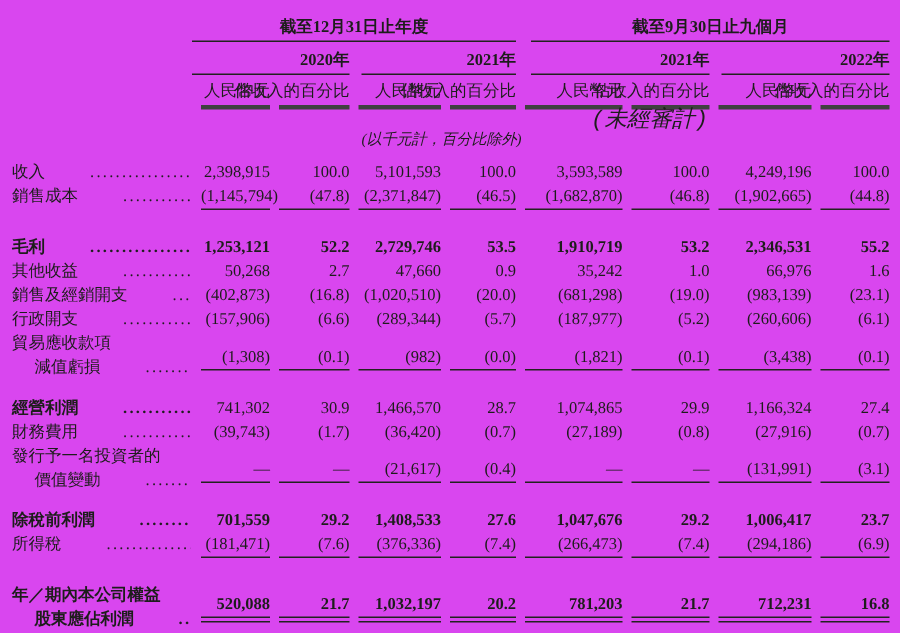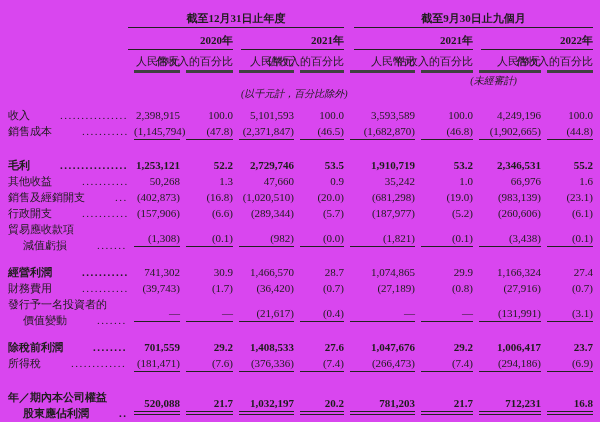--- a/index.html
+++ b/index.html
@@ -36,22 +36,22 @@
   .h-year.y2{grid-column:4/6;margin-left:8px;}
   .h-year.y3{grid-column:6/8;margin-left:10px;}
   .h-year.y4{grid-column:8/10;margin-left:8px;}
   .h-sub{
     display:flex;flex-direction:row;justify-content:flex-end;align-items:flex-end;
     font-weight:normal;text-align:right;
     margin-left:6px;padding:5px 0 3px;border-bottom:3px solid #404040;
     white-space:nowrap;
   }
   .h-note-un{
-    grid-column:6/10;text-align:center;font-style:italic;
-    font-size:10px;padding:2px 0 0 50px;
+    grid-column:6/10;font-style:italic;
+    font-size:15px;padding:2px 0 0 50px;font-family:Liberation Mono, monospace;
   }
   .h-note-units{
     grid-column:4/8;font-style:italic;font-size:10px;
     padding:1px 0 5px 8px;white-space:nowrap;
   }
   
   .lc{grid-column:1;white-space:nowrap;}
   .lc .ln{display:flex;align-items:flex-start;padding-top:4px;gap:28px;}
   .lc .ln.indent{padding-left:15px;}
   .dots{
@@ -194,21 +194,21 @@
           <div class="cv">55.2</div>
         </div></div>
       <div class="row r-none"><div class="lc">
           <div class="ln">
             <span>其他收益</span>
             <span class="dots">................................................................................</span>
           </div>
         </div><div class="vc">
           <div class="cv">50,268</div>
         </div><div class="vc">
-          <div class="cv">1.3</div>
+          <div class="cv">2.7</div>
         </div><div class="vc">
           <div class="cv">47,660</div>
         </div><div class="vc">
           <div class="cv">0.9</div>
         </div><div class="vc">
           <div class="cv">35,242</div>
         </div><div class="vc">
           <div class="cv">1.0</div>
         </div><div class="vc">
           <div class="cv">66,976</div>

